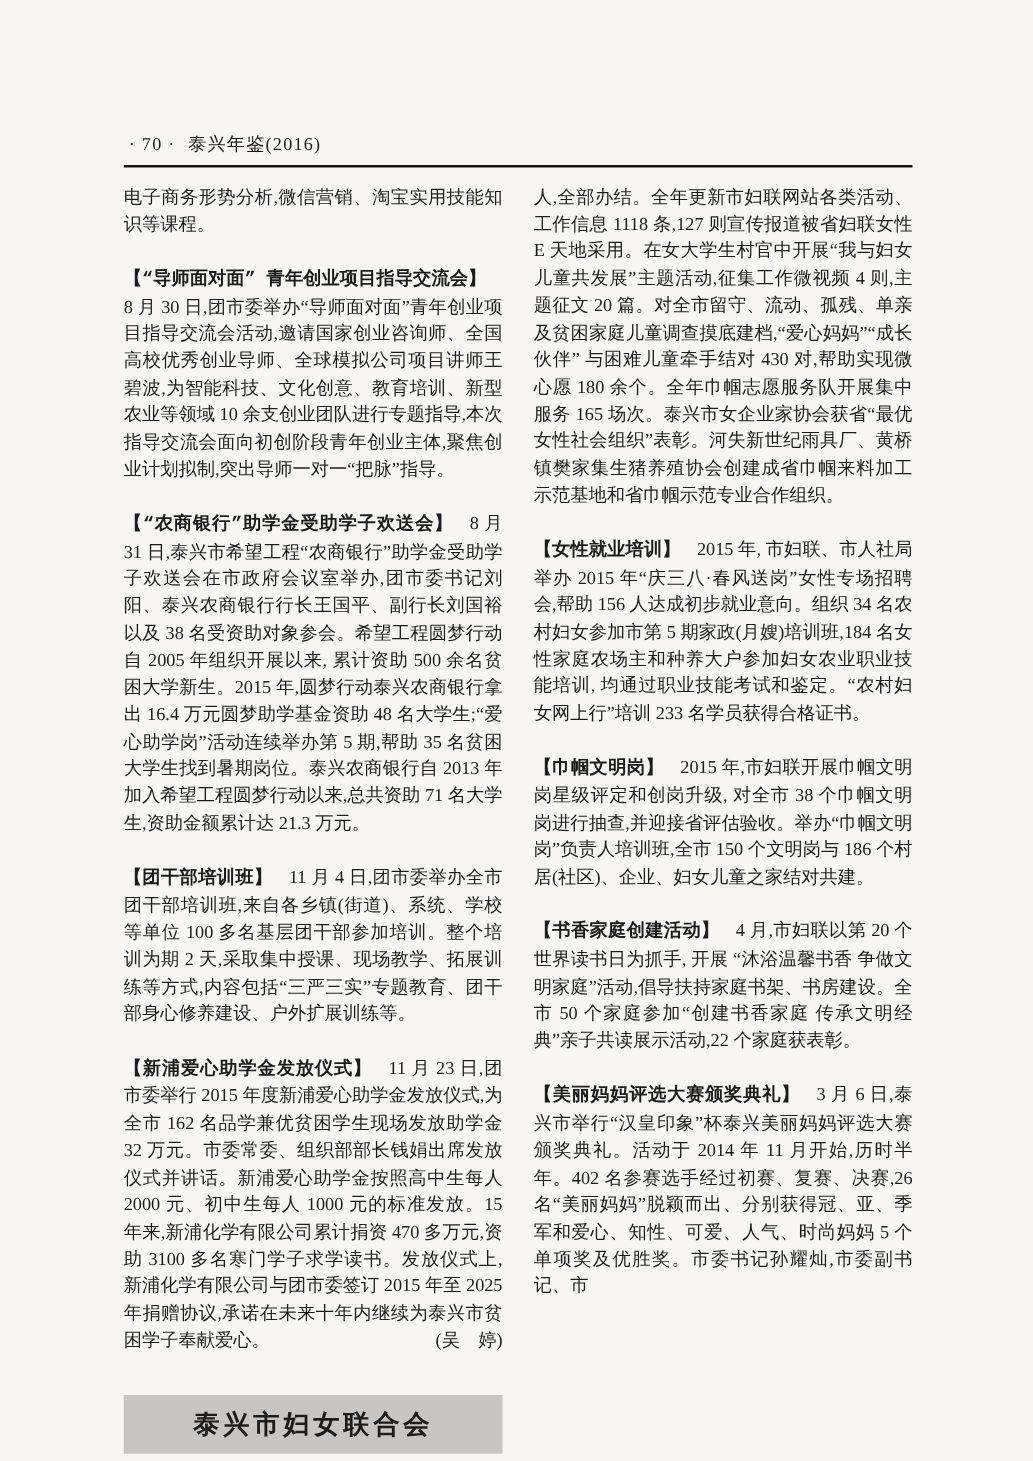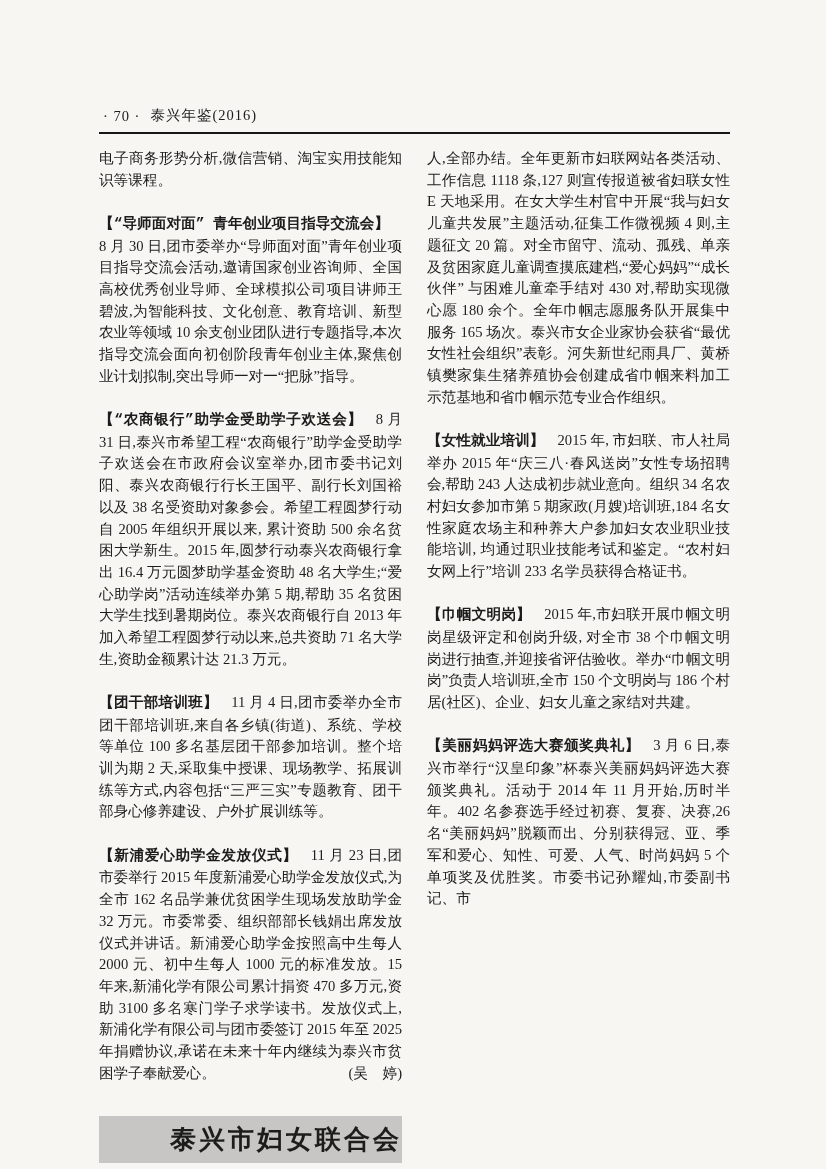--- a/index.html
+++ b/index.html
@@ -43,22 +43,22 @@
   .sec-head{
     font-weight:bold;
     font-family:Liberation Mono, monospace;
     margin-right:13px;
   }
   .sig{
     float:right;
   }
   .org-box{
     background:#c7c6c4;
-    text-align:right;
-    font-size:26px;
+    text-align:center;
+    font-size:21px;
     font-weight:bold;
     font-family:"Liberation Sans","DejaVu Sans",sans-serif;
     letter-spacing:3px;
     padding:13px 0 12px 0;
     margin:32px 0 27px 0;
   }
 </style>
 </head>
 <body>
 
@@ -83,24 +83,25 @@
 
         <p><span class="sec-head">【新浦爱心助学金发放仪式】</span><span>11 月 23 日,团市委举行 2015 年度新浦爱心助学金发放仪式,为全市 162 名品学兼优贫困学生现场发放助学金 32 万元。市委常委、组织部部长钱娟出席发放仪式并讲话。新浦爱心助学金按照高中生每人 2000 元、初中生每人 1000 元的标准发放。15 年来,新浦化学有限公司累计捐资 470 多万元,资助 3100 多名寒门学子求学读书。发放仪式上, 新浦化学有限公司与团市委签订 2015 年至 2025 年捐赠协议,承诺在未来十年内继续为泰兴市贫困学子奉献爱心。</span><span class="sig">(吴　婷)</span></p>
 
         <div class="org-box"><span>泰兴市妇女联合会</span></div>
 
       </div>
 
       <div class="col">
         <p><span>人,全部办结。全年更新市妇联网站各类活动、工作信息 1118 条,127 则宣传报道被省妇联女性 E 天地采用。在女大学生村官中开展“我与妇女儿童共发展”主题活动,征集工作微视频 4 则,主题征文 20 篇。对全市留守、流动、孤残、单亲及贫困家庭儿童调查摸底建档,“爱心妈妈”“成长伙伴” 与困难儿童牵手结对 430 对,帮助实现微心愿 180 余个。全年巾帼志愿服务队开展集中服务 165 场次。泰兴市女企业家协会获省“最优女性社会组织”表彰。河失新世纪雨具厂、黄桥镇樊家集生猪养殖协会创建成省巾帼来料加工示范基地和省巾帼示范专业合作组织。</span></p>
 
-        <p><span class="sec-head">【女性就业培训】</span><span>2015 年, 市妇联、市人社局举办 2015 年“庆三八·春风送岗”女性专场招聘会,帮助 243 人达成初步就业意向。组织 34 名农村妇女参加市第 5 期家政(月嫂)培训班,184 名女性家庭农场主和种养大户参加妇女农业职业技能培训, 均通过职业技能考试和鉴定。“农村妇女网上行”培训 233 名学员获得合格证书。</span></p>
+        <p><span class="sec-head">【女性就业培训】</span><span>2015 年, 市妇联、市人社局举办 2015 年“庆三八·春风送岗”女性专场招聘会,帮助 156 人达成初步就业意向。组织 34 名农村妇女参加市第 5 期家政(月嫂)培训班,184 名女性家庭农场主和种养大户参加妇女农业职业技能培训, 均通过职业技能考试和鉴定。“农村妇女网上行”培训 233 名学员获得合格证书。</span></p>
 
         <p><span class="sec-head">【巾帼文明岗】</span><span>2015 年,市妇联开展巾帼文明岗星级评定和创岗升级, 对全市 38 个巾帼文明岗进行抽查,并迎接省评估验收。举办“巾帼文明岗”负责人培训班,全市 150 个文明岗与 186 个村居(社区)、企业、妇女儿童之家结对共建。</span></p>
 
 
+        <p><span class="sec-head">【书香家庭创建活动】</span><span>4 月,市妇联以第 20 个世界读书日为抓手, 开展 “沐浴温馨书香 争做文明家庭”活动,倡导扶持家庭书架、书房建设。全市 50 个家庭参加“创建书香家庭 传承文明经典”亲子共读展示活动,22 个家庭获表彰。</span></p>
 
         <p><span class="sec-head">【美丽妈妈评选大赛颁奖典礼】</span><span>3 月 6 日,泰兴市举行“汉皇印象”杯泰兴美丽妈妈评选大赛颁奖典礼。活动于 2014 年 11 月开始,历时半年。402 名参赛选手经过初赛、复赛、决赛,26 名“美丽妈妈”脱颖而出、分别获得冠、亚、季军和爱心、知性、可爱、人气、时尚妈妈 5 个单项奖及优胜奖。市委书记孙耀灿,市委副书记、市</span></p>
       </div>
 
     </div>
   </div>
 </div>
 
 </body></html>

